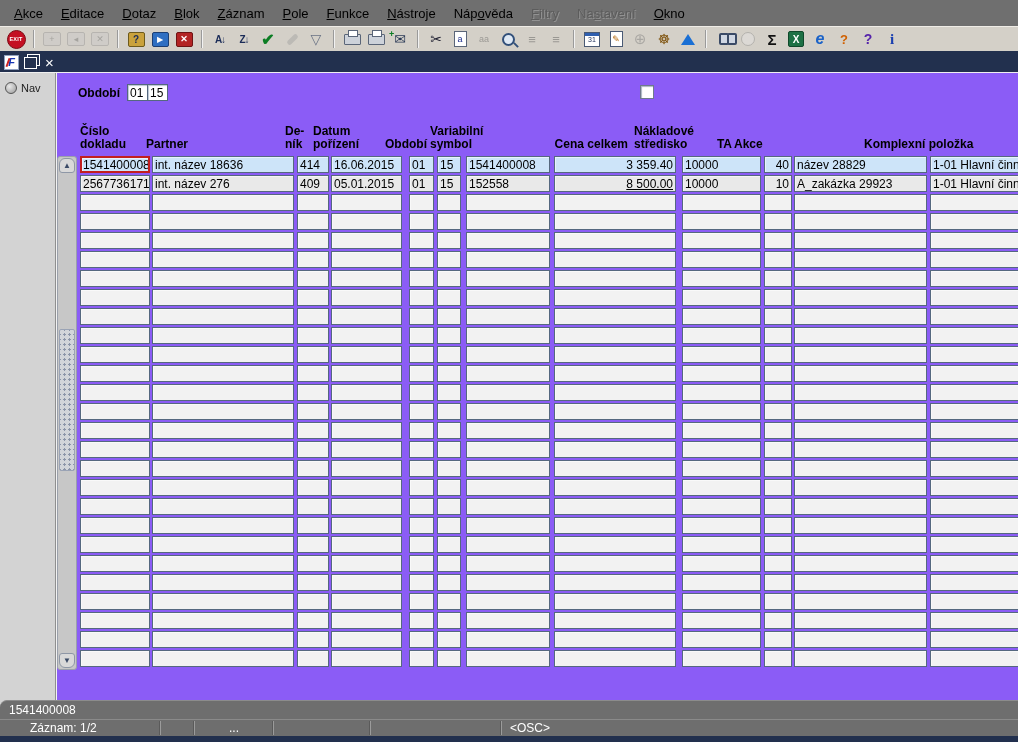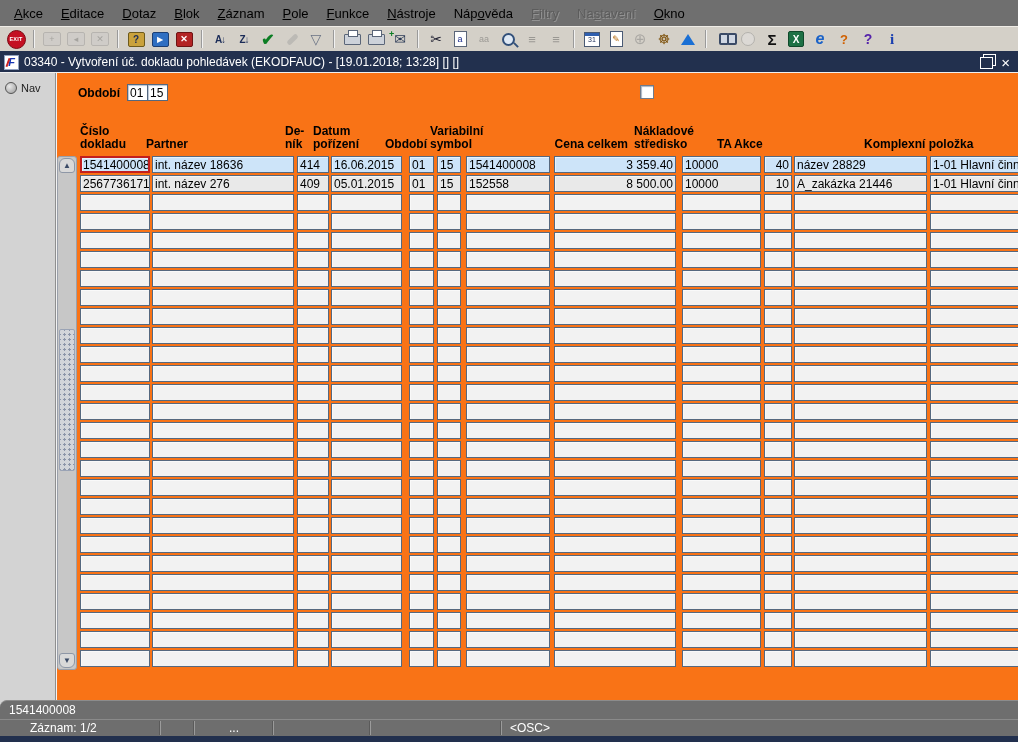--- a/index.html
+++ b/index.html
@@ -69,21 +69,21 @@
          display:flex;align-items:center;justify-content:center;}
   .ticon i{color:#1535b5;font-weight:bold;font-size:11px;font-style:italic;line-height:1;}
   .ticon::before{content:"";position:absolute;left:2px;top:2px;width:2px;height:9px;background:#c22;transform:rotate(20deg);}
   .ttext{flex:1;white-space:nowrap;overflow:hidden;}
   .tbtns{display:flex;align-items:center;gap:8px;padding-right:4px;}
   .wbtn{cursor:pointer;display:flex;align-items:center;justify-content:center;}
   .wbtn.restore{width:11px;height:10px;border:1px solid #fff;position:relative;margin-top:2px;background:#22304e;box-shadow:3px -3px 0 -1px #22304e,3px -3px 0 0 #fff;}
   .wbtn.close{font-size:15px;color:#fff;line-height:1;}
 
   
-  .content{position:absolute;top:72px;left:0;right:0;height:628px;background:#f97316;
+  .content{position:absolute;top:72px;left:0;right:0;height:628px;background:#8b5cf6;
            border-top:1px solid #f0f0f0;}
   .navstrip{position:absolute;left:0;top:0;bottom:0;width:55px;background:#d3d3d3;
             border-right:1px solid #8f8f8f;box-shadow:1px 0 0 #f2f2f2;}
   .navtab{position:absolute;left:5px;top:9px;display:flex;align-items:center;gap:4px;font-size:11px;color:#222;cursor:pointer;}
   .radio{width:10px;height:10px;border-radius:50%;border:1px solid #555;background:radial-gradient(circle at 35% 35%,#e8e8e8,#9a9a9a);}
 
   .obdobi-label{position:absolute;left:70px;top:13px;width:50px;text-align:right;font-size:12px;font-weight:bold;color:#000;}
   .field{position:absolute;height:15px;background:#fff;border:1px solid #55687f;box-shadow:inset 1px 1px 1px #b9c4d2;
          font-size:12px;color:#000;display:flex;align-items:center;padding:0 2px;cursor:text;}
   .f-ob1{left:127px;top:11px;width:15px;}
@@ -258,21 +258,20 @@
       </span>
       <span class="ti icon-info-icon">
         <span class="g">i</span>
       </span>
     </div>
 
   <div class="titlebar">
     <span class="ticon">
         <i>F</i>
       </span>
-    <span class="ttext">03340 - Vytvoření úč. dokladu pohledávek (EKODFAUC) - [19.01.2018; 13:28]  []  []</span>
     <span class="tbtns">
       <span class="wbtn restore"></span>
       <span class="wbtn close">×</span>
     </span>
   </div>
 
   <div class="content">
     <div class="navstrip">
       <span class="navtab">
         <span class="radio"></span>
@@ -327,24 +326,24 @@
           <div class="cell" style="width: 131px; margin-right: 0px;">1-01 Hlavní činnost</div>
         </div>
         <div class="trow alt">
           <div class="cell" style="width: 64px; margin-right: 2px;">2567736171</div>
           <div class="cell" style="width: 136px; margin-right: 3px;">int. název 276</div>
           <div class="cell" style="width: 26px; margin-right: 2px;">409</div>
           <div class="cell" style="width: 65px; margin-right: 7px;">05.01.2015</div>
           <div class="cell" style="width: 19px; margin-right: 3px;">01</div>
           <div class="cell" style="width: 18px; margin-right: 5px;">15</div>
           <div class="cell" style="width: 78px; margin-right: 4px;">152558</div>
-          <div class="cell num" style="width: 116px; margin-right: 6px;">8 500.00</div>
+          <div class="cell num" style="width: 116px; margin-right: 6px; text-decoration: underline;">8 500.00</div>
           <div class="cell" style="width: 73px; margin-right: 3px;">10000</div>
           <div class="cell num" style="width: 22px; margin-right: 2px;">10</div>
-          <div class="cell" style="width: 127px; margin-right: 3px;">A_zakázka 21446</div>
+          <div class="cell" style="width: 127px; margin-right: 3px;">A_zakázka 29923</div>
           <div class="cell" style="width: 131px; margin-right: 0px;">1-01 Hlavní činnost</div>
         </div>
         <div class="trow">
           <div class="cell" style="width: 64px; margin-right: 2px;"></div>
           <div class="cell" style="width: 136px; margin-right: 3px;"></div>
           <div class="cell" style="width: 26px; margin-right: 2px;"></div>
           <div class="cell" style="width: 65px; margin-right: 7px;"></div>
           <div class="cell" style="width: 19px; margin-right: 3px;"></div>
           <div class="cell" style="width: 18px; margin-right: 5px;"></div>
           <div class="cell" style="width: 78px; margin-right: 4px;"></div>

